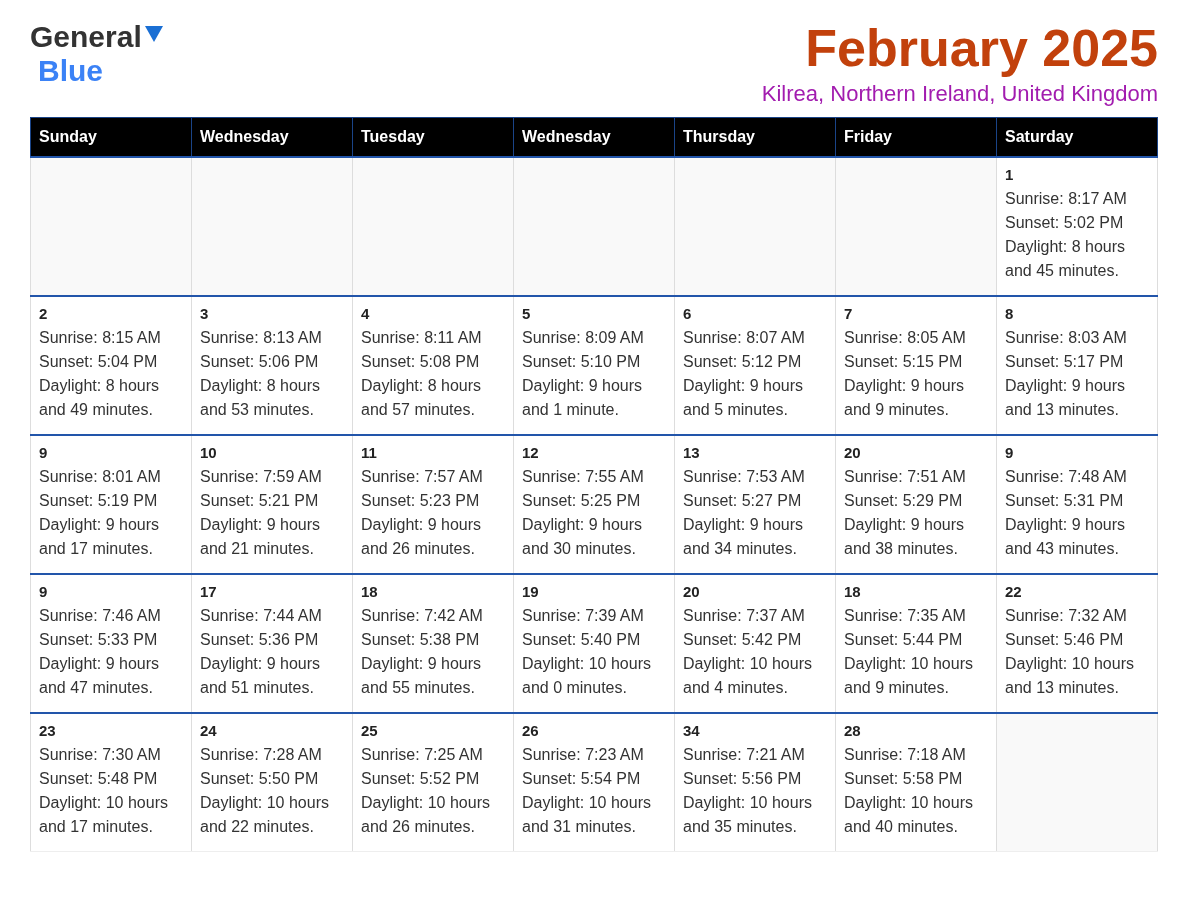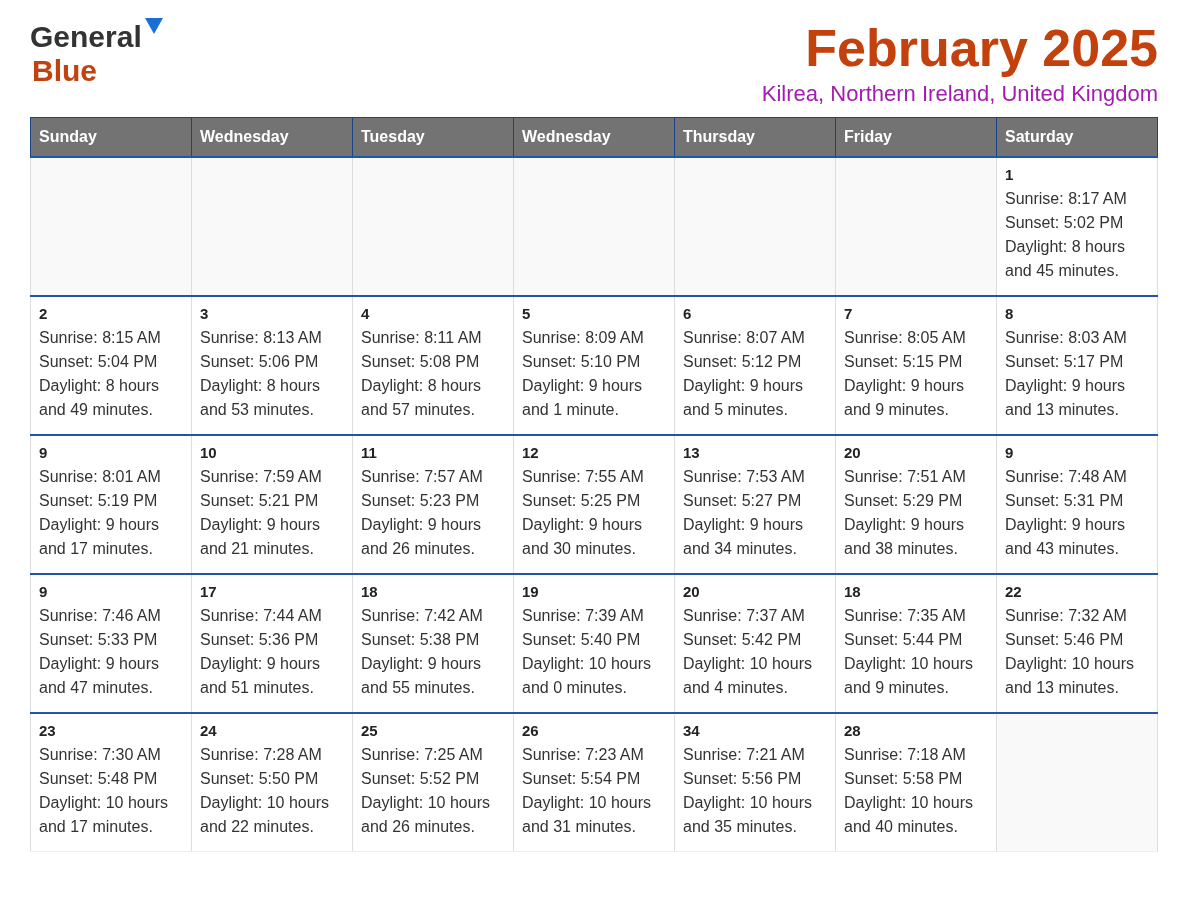--- a/index.html
+++ b/index.html
@@ -31,21 +31,21 @@
       font-weight: normal;
       color: #a21caf;
       margin-top: 4px;
     }
     .calendar {
       width: 100%;
       border-collapse: collapse;
       margin-top: 10px;
     }
     .calendar thead tr th {
-      background-color: #737373;
+      background-color: #000000;
       color: #fff;
       font-size: 16px;
       font-weight: bold;
       padding: 10px 8px;
       text-align: left;
       border: 1px solid #1a4488;
     }
     .calendar tbody tr {
       border-top: 2px solid #2255aa;
     }
@@ -73,41 +73,41 @@
       font-size: 16px;
       color: #333;
       line-height: 1.5;
     }
     .logo-wrapper {
       display: flex;
       flex-direction: column;
     }
     .logo-top {
       display: flex;
-      align-items: flex-start;
+      align-items: center;
     }
     .logo-text-general {
       font-size: 30px;
       font-weight: bold;
       color: #333;
     }
     .logo-arrow {
       display: inline-block;
       margin-left: 3px;
       position: relative;
       top: -2px;
     }
     .logo-arrow svg {
       display: block;
     }
     .logo-text-blue {
       font-size: 30px;
       font-weight: bold;
-      color: #c2410c;
-      margin-left: 2px;
+      color: #3b82f6;
+      margin-left: 8px;
     }
   </style>
 </head>
 <body>
 
 <div class="header">
   <div class="logo-wrapper">
     <div class="logo-top">
       <span class="logo-text-general">General</span>
       <span class="logo-arrow">

